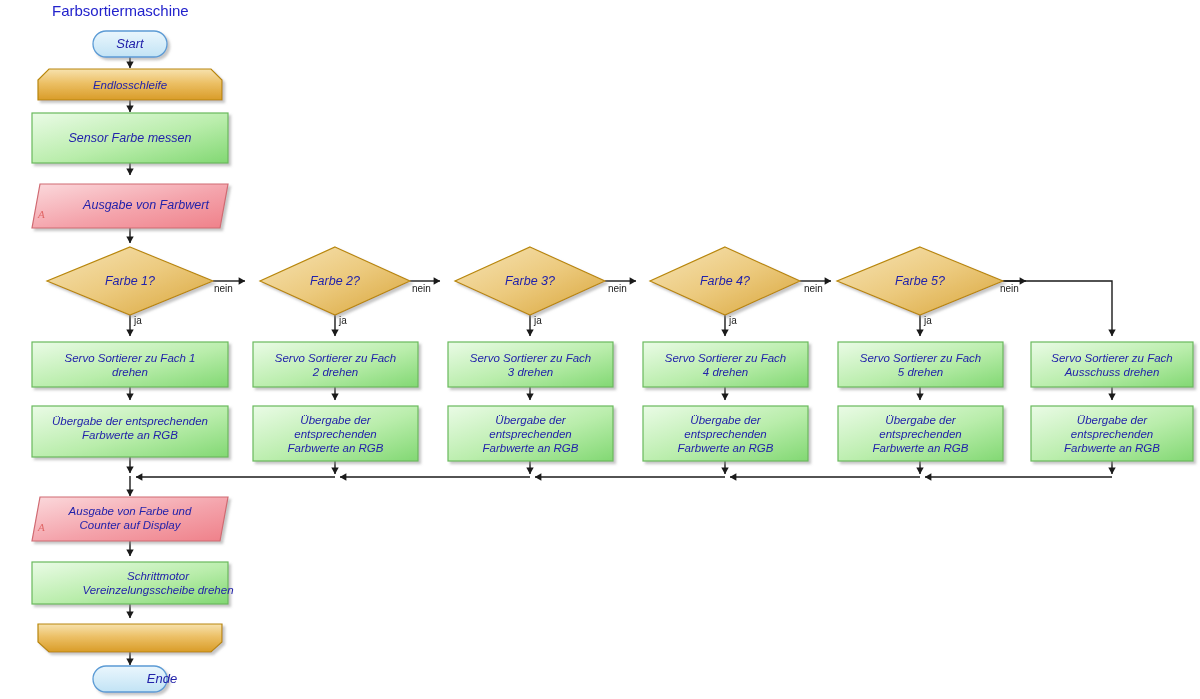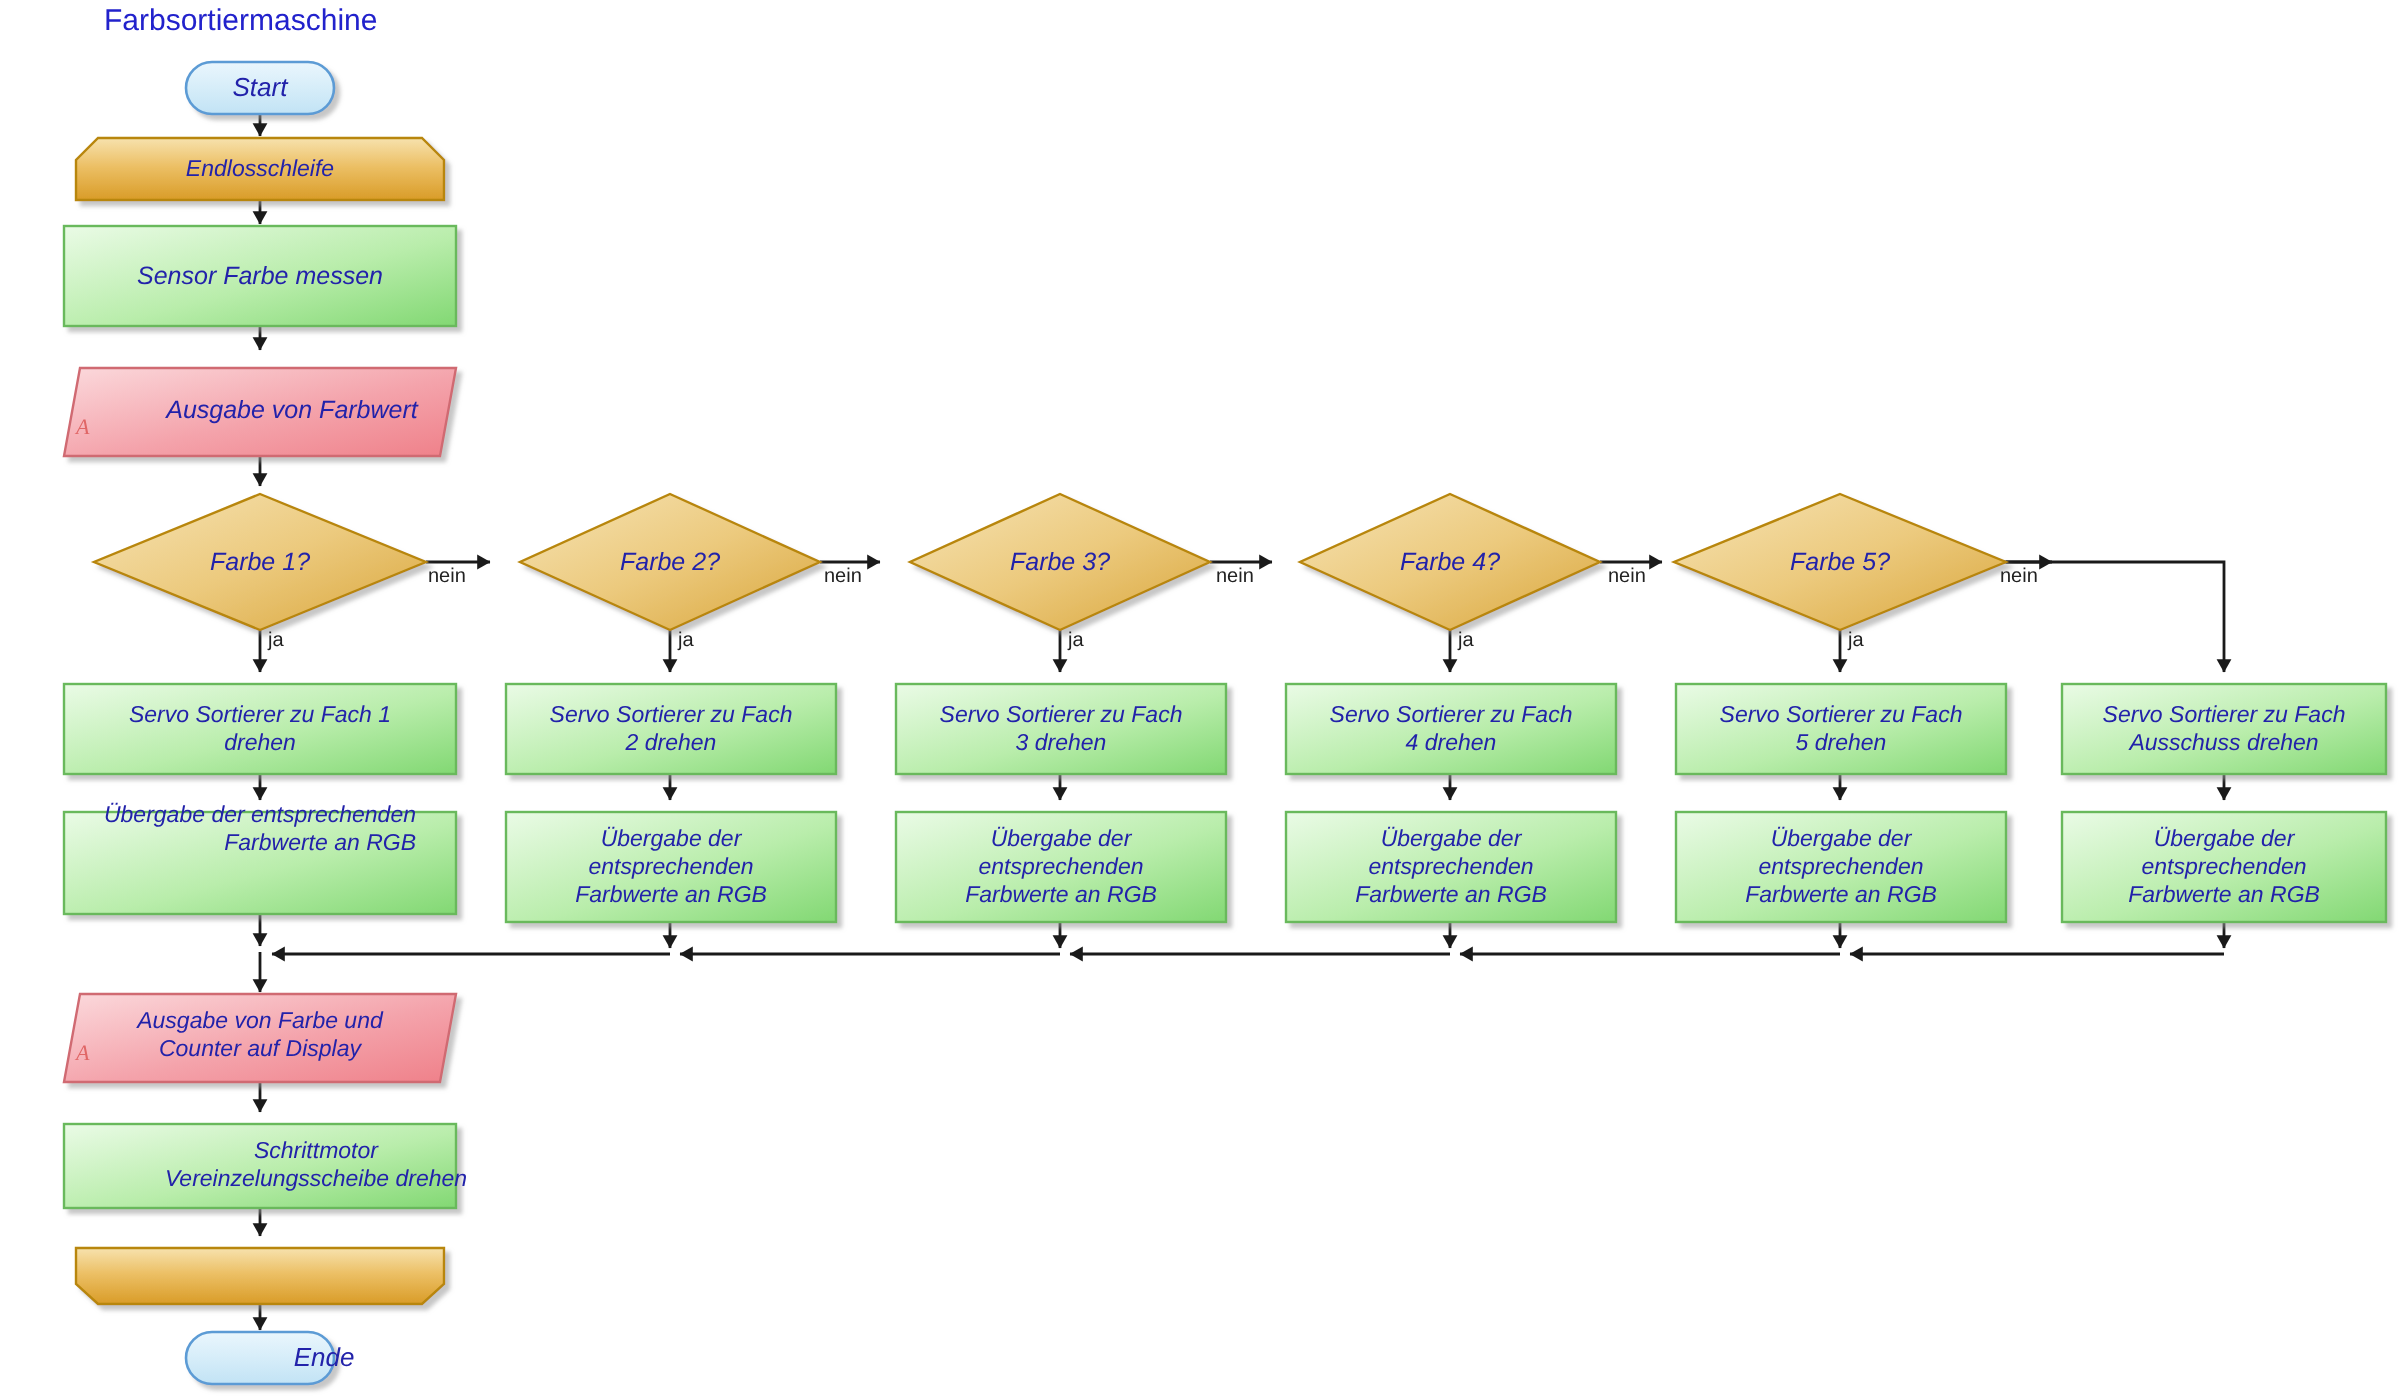--- a/index.html
+++ b/index.html
@@ -190,21 +190,21 @@
 2 drehen</div>
   <div class="nodelabel" style="left:448px;  top:342px; width:165px; height:45px;">Servo Sortierer zu Fach
 3 drehen</div>
   <div class="nodelabel" style="left:643px;  top:342px; width:165px; height:45px;">Servo Sortierer zu Fach
 4 drehen</div>
   <div class="nodelabel" style="left:838px;  top:342px; width:165px; height:45px;">Servo Sortierer zu Fach
 5 drehen</div>
   <div class="nodelabel" style="left:1031px; top:342px; width:162px; height:45px;">Servo Sortierer zu Fach
 Ausschuss drehen</div>
 
-  <div class="nodelabel" style="left:32px;   top:389px; width:196px; height:51px;text-align:right;">Übergabe der entsprechenden
+  <div class="nodelabel" style="left:32px;   top:402px; width:196px; height:51px;">Übergabe der entsprechenden
 Farbwerte an RGB</div>
   <div class="nodelabel" style="left:253px;  top:406px; width:165px; height:55px;">Übergabe der
 entsprechenden
 Farbwerte an RGB</div>
   <div class="nodelabel" style="left:448px;  top:406px; width:165px; height:55px;">Übergabe der
 entsprechenden
 Farbwerte an RGB</div>
   <div class="nodelabel" style="left:643px;  top:406px; width:165px; height:55px;">Übergabe der
 entsprechenden
 Farbwerte an RGB</div>

